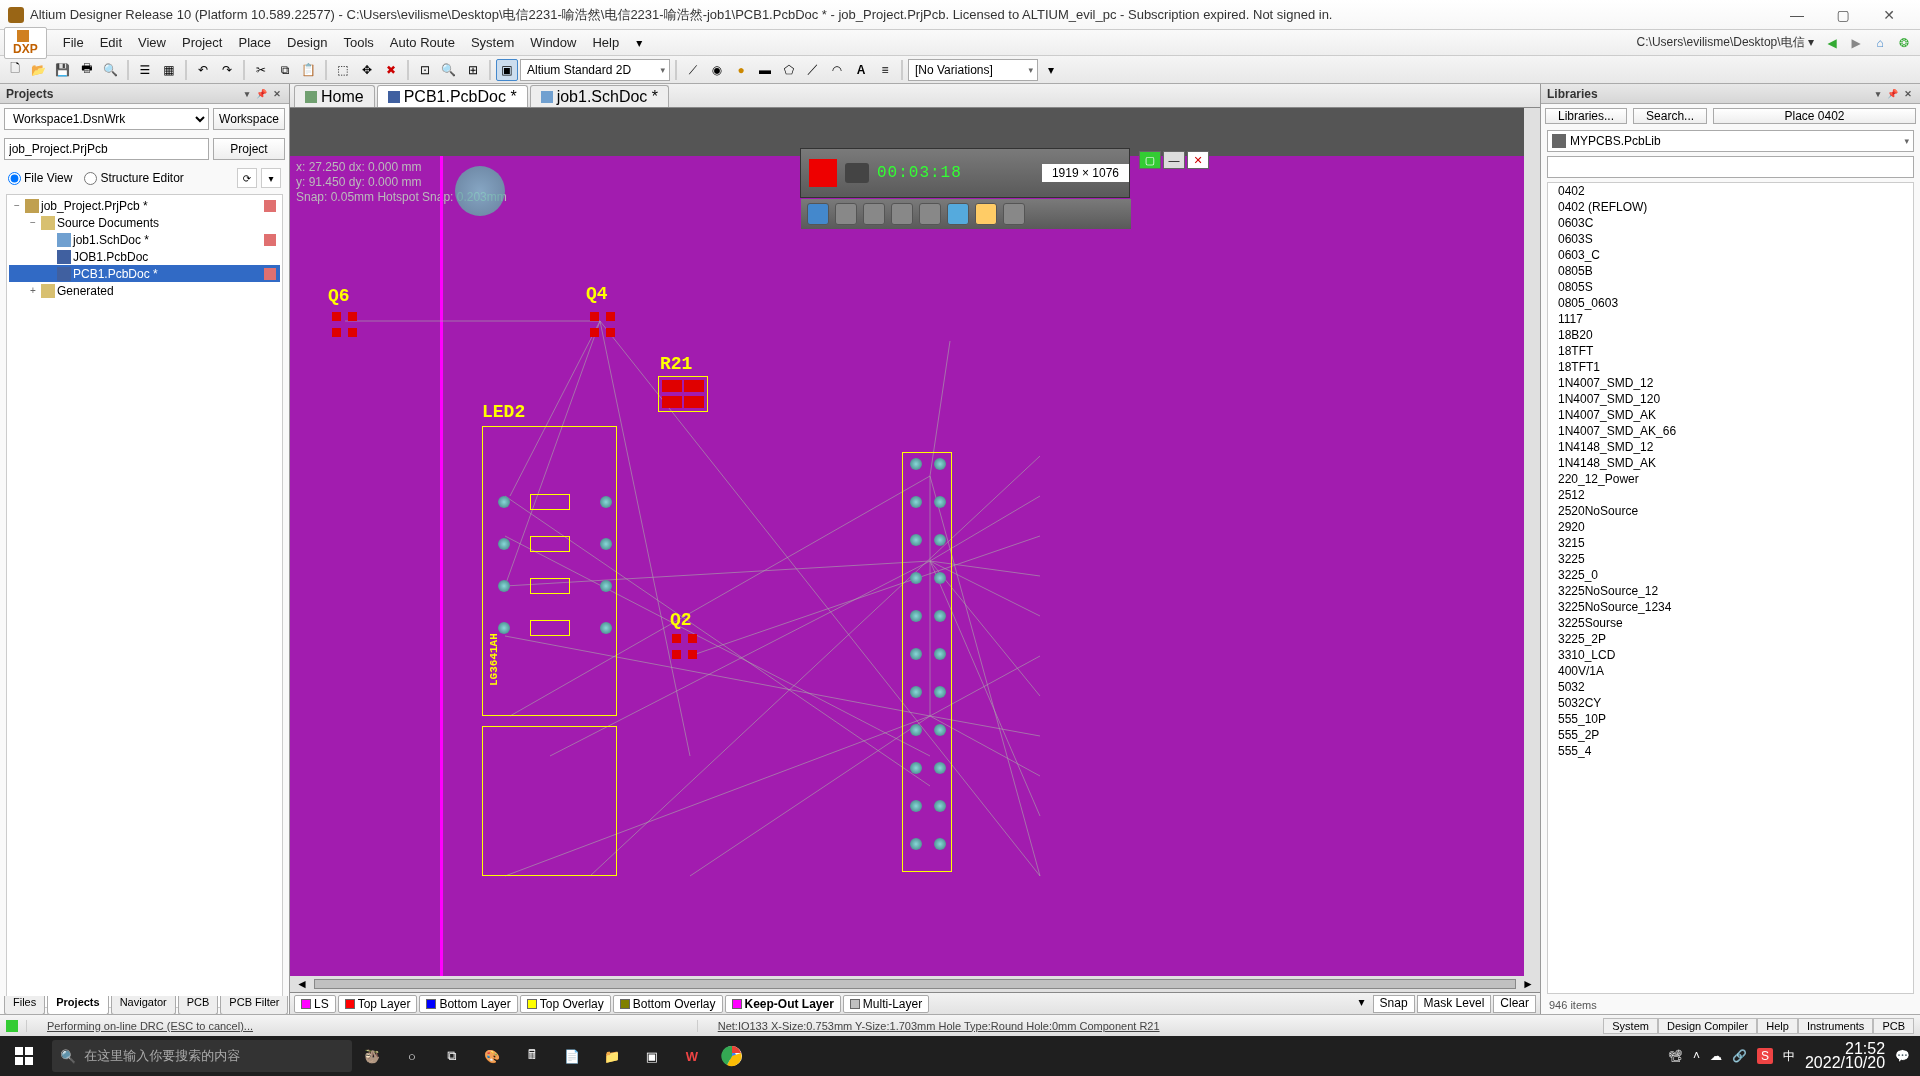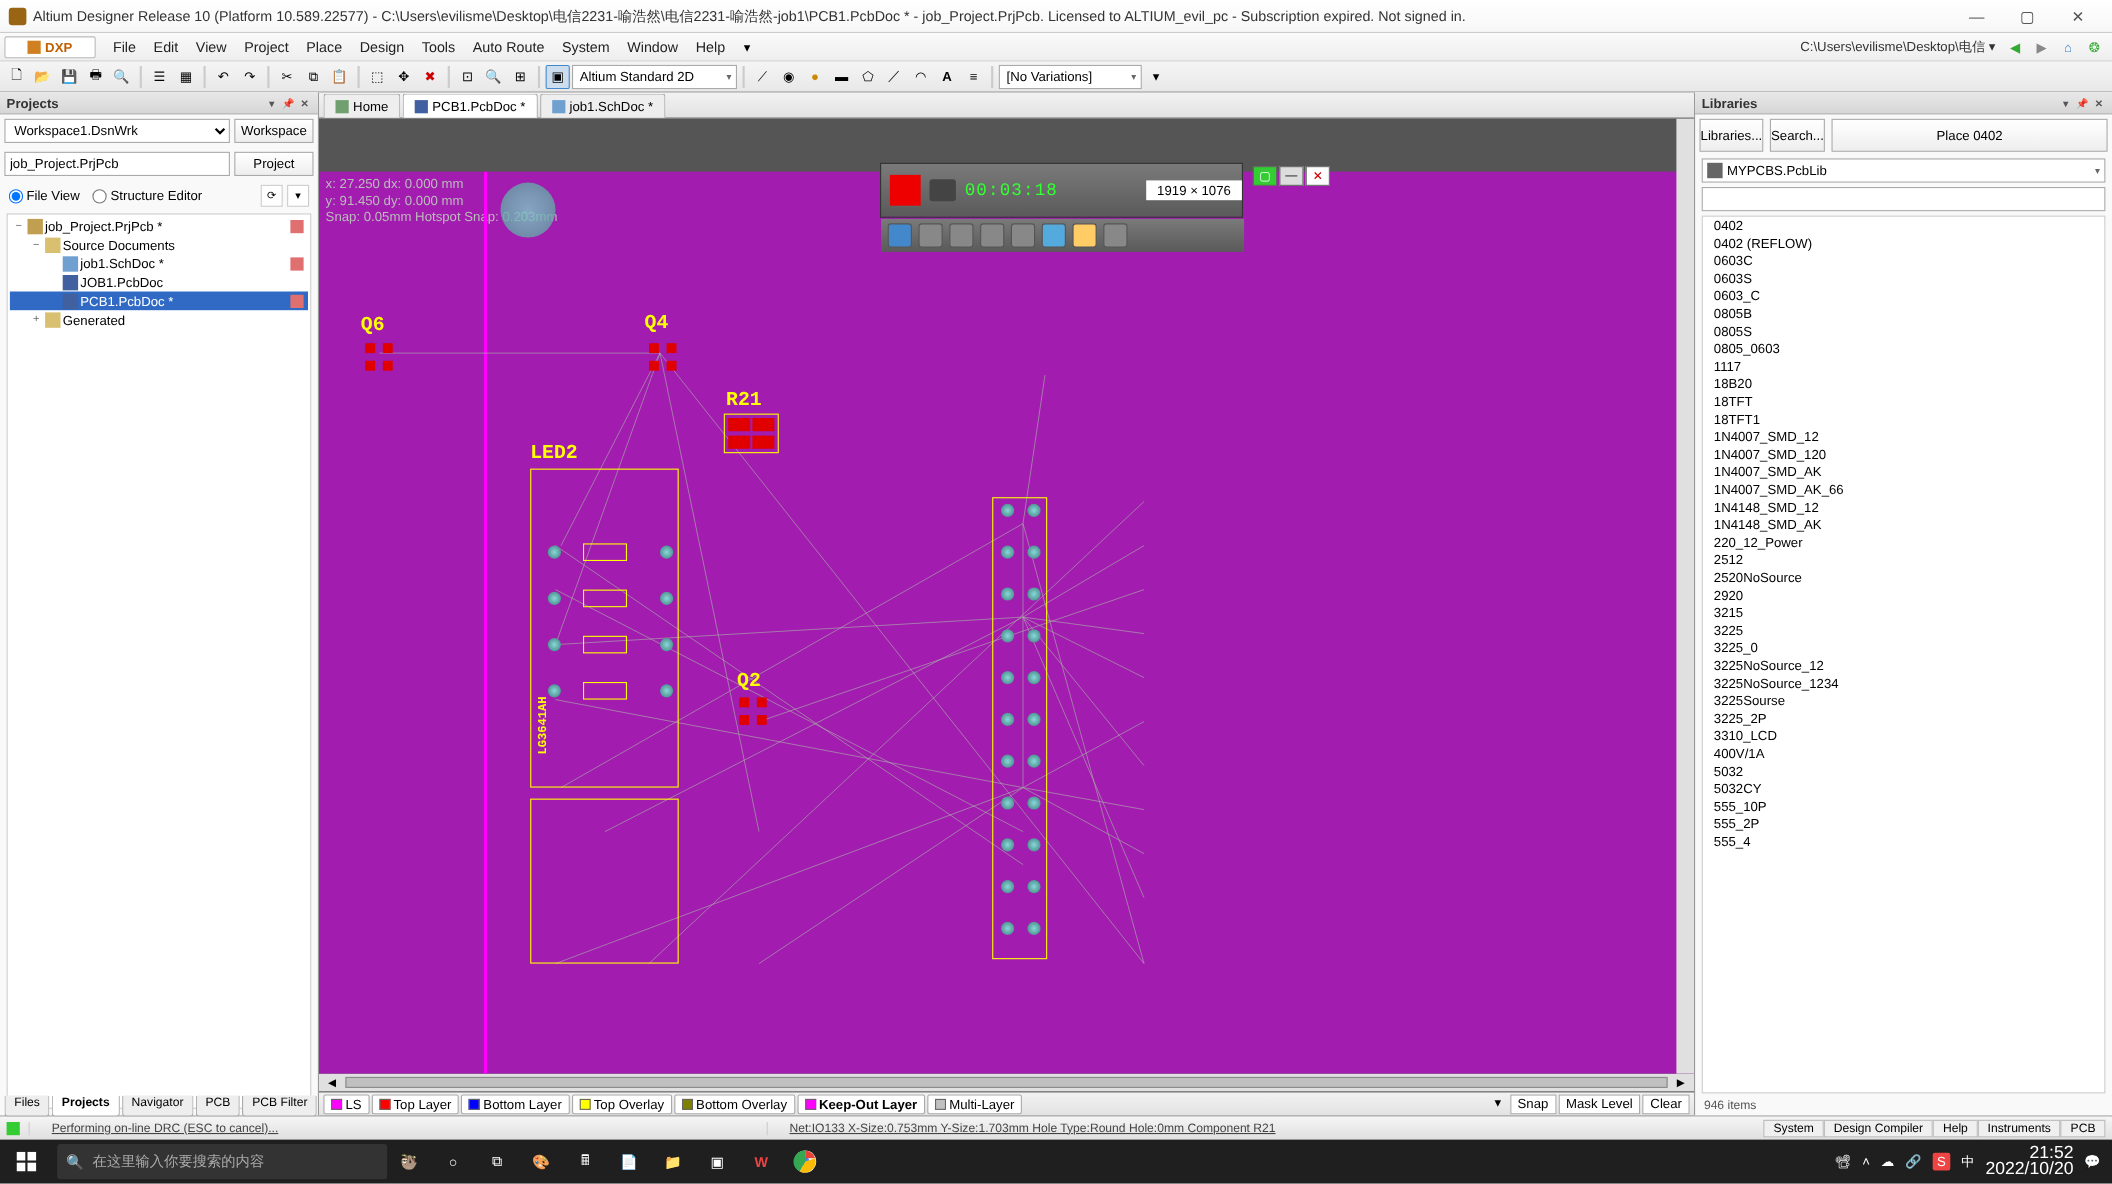--- a/index.html
+++ b/index.html
@@ -6,21 +6,21 @@
 body { width: 1920px; height: 1076px; overflow: hidden; background: #f0f0f0; font-size: 12px; position: relative; }
 
 
 .titlebar { height: 30px; background: linear-gradient(#fff,#f7f7f7); display: flex; align-items: center; padding: 0 8px; border-bottom: 1px solid #ccc; }
 .titlebar .appicon { width: 16px; height: 16px; background: #996515; border-radius: 3px; margin-right: 6px; }
 .titlebar .title { flex: 1; font-size: 13px; color: #333; white-space: nowrap; overflow: hidden; }
 .winbtn { width: 46px; height: 28px; display: flex; align-items: center; justify-content: center; font-size: 14px; color: #555; }
 
 
 .menubar { height: 26px; background: linear-gradient(#fafafa,#eee); display: flex; align-items: center; padding: 0 4px; border-bottom: 1px solid #ccc; }
-.menubar .dxp { background: #fff; border: 1px solid #bbb; padding: 2px 20px; font-weight: bold; color: #c06000; margin-right: 8px; font-size: 12px; border-radius: 2px; display: flex; align-items: center; }
+.menubar .dxp { background: #fff; border: 1px solid #bbb; padding: 2px 8px; font-weight: bold; color: #c06000; margin-right: 8px; font-size: 12px; border-radius: 2px; display: flex; align-items: center; flex-direction: column; }
 .menubar .dxp .dxicon { width: 12px; height: 12px; background: #d08020; margin-right: 4px; }
 .menubar .menuitem { padding: 4px 8px; font-size: 13px; color: #222; cursor: pointer; }
 .menubar .spacer { flex: 1; }
 .menubar .tbbtn { width: 20px; height: 20px; margin: 0 2px; display: flex; align-items: center; justify-content: center; }
 .menubar .path { font-size: 12px; color: #333; margin-right: 6px; }
 
 
 .toolbar { height: 28px; background: linear-gradient(#f5f5f5,#e8e8e8); display: flex; align-items: center; padding: 0 4px; border-bottom: 1px solid #aaa; gap: 2px; }
 .toolbar .tbtn { width: 22px; height: 22px; display: flex; align-items: center; justify-content: center; border: 1px solid transparent; border-radius: 2px; }
 .toolbar .sep { width: 2px; height: 20px; background: #ccc; margin: 0 3px; }
@@ -48,21 +48,21 @@
 .tree .node { display: flex; align-items: center; height: 17px; font-size: 12px; white-space: nowrap; }
 .tree .node .exp { width: 12px; text-align: center; font-size: 10px; color: #666; }
 .tree .node .nicon { width: 14px; height: 14px; margin: 0 2px; }
 .tree .node.sel { background: #316ac5; color: #fff; }
 .tree .node .mark { margin-left: auto; width: 12px; height: 12px; margin-right: 4px; }
 .d0 { padding-left: 2px; } .d1 { padding-left: 18px; } .d2 { padding-left: 34px; }
 
 
 .center { flex: 1; display: flex; flex-direction: column; background: #555; position: relative; }
 .tabsrow { height: 24px; background: linear-gradient(#f2f2f2,#e2e2e2); display: flex; align-items: flex-end; padding: 0 4px; gap: 0; border-bottom: 1px solid #888; }
-.tabsrow .tab { height: 22px; padding: 0 10px; border: 1px solid #aaa; border-bottom: none; background: #eee; font-size: 12px; display: flex; align-items: center; gap: 4px; border-radius: 3px 3px 0 0; margin-right: 2px; }
+.tabsrow .tab { height: 22px; padding: 0 10px; border: 1px solid #aaa; border-bottom: none; background: #eee; font-size: 16px; display: flex; align-items: center; gap: 4px; border-radius: 3px 3px 0 0; margin-right: 2px; }
 .tabsrow .tab.active { background: #fff; }
 .tabsrow .tab .ticon { width: 12px; height: 12px; }
 .canvas { flex: 1; background: #a21caf; position: relative; overflow: hidden; margin-top: 48px; }
 .canvas .coordbox { position: absolute; left: 6px; top: 4px; color: #bbb; font-family: "Courier New", monospace; font-size: 12px; line-height: 15px; }
 .canvas .boardedge { position: absolute; left: 150px; top: 0; width: 3px; height: 100%; background: #ff00ff; }
 .canvas .hdrcircle { position: absolute; left: 165px; top: 10px; width: 50px; height: 50px; border-radius: 50%; background: radial-gradient(#7fc8c8,#5a9a9a); opacity: .8; }
 .comp { position: absolute; border: 1px solid #ffff00; }
 .designator { position: absolute; color: #ffff00; font-family: "Courier New", monospace; font-size: 18px; font-weight: bold; }
 .pad { position: absolute; width: 9px; height: 9px; background: #e00000; }
 .padround { position: absolute; width: 12px; height: 12px; border-radius: 50%; background: radial-gradient(#89d8d8,#3a7a7a); }
@@ -73,21 +73,21 @@
 
 .layertabs { height: 22px; background: linear-gradient(#f2f2f2,#e2e2e2); display: flex; align-items: center; padding: 0 4px; font-size: 12px; border-top: 1px solid #888; }
 .layertabs .ltab { display: flex; align-items: center; gap: 3px; padding: 0 6px; height: 18px; border: 1px solid #aaa; margin-right: 2px; background: #fff; border-radius: 2px; }
 .layertabs .ltab.active { font-weight: bold; }
 .layertabs .swatch { width: 10px; height: 10px; border: 1px solid #666; }
 .layertabs .rbtn { margin-left: auto; padding: 0 6px; border: 1px solid #aaa; height: 18px; background: #fff; }
 
 
 .libraries { width: 380px; background: #f9f9f9; border-left: 1px solid #999; display: flex; flex-direction: column; }
 .librow { display: flex; padding: 4px; gap: 6px; }
-.librow .lbtn { height: 30px; border: 1px solid #aaa; background: linear-gradient(#fff,#eee); padding: 0 0; font-size: 12px; }
+.librow .lbtn { height: 16px; border: 1px solid #aaa; background: linear-gradient(#fff,#eee); padding: 0 12px; font-size: 12px; }
 .librow .placebtn { flex: 1; }
 .libselect { margin: 2px 6px; height: 22px; border: 1px solid #aaa; background: #fff; font-size: 12px; padding: 0 4px; display: flex; align-items: center; position: relative; }
 .libselect::after { content: "▾"; position: absolute; right: 4px; font-size: 9px; color: #666; }
 .libselect .libicon { width: 14px; height: 14px; background: #666; margin-right: 4px; }
 .filterbox { margin: 2px 6px; height: 22px; border: 1px solid #aaa; background: #fff; }
 .liblist { flex: 1; background: #fff; border: 1px solid #ccc; margin: 2px 6px; overflow-y: scroll; }
 .liblist .litem { height: 16px; padding: 0 10px; font-size: 12px; display: flex; align-items: center; white-space: nowrap; }
 .libfooter { height: 18px; padding: 0 8px; font-size: 11px; color: #555; display: flex; align-items: center; }
 
 

